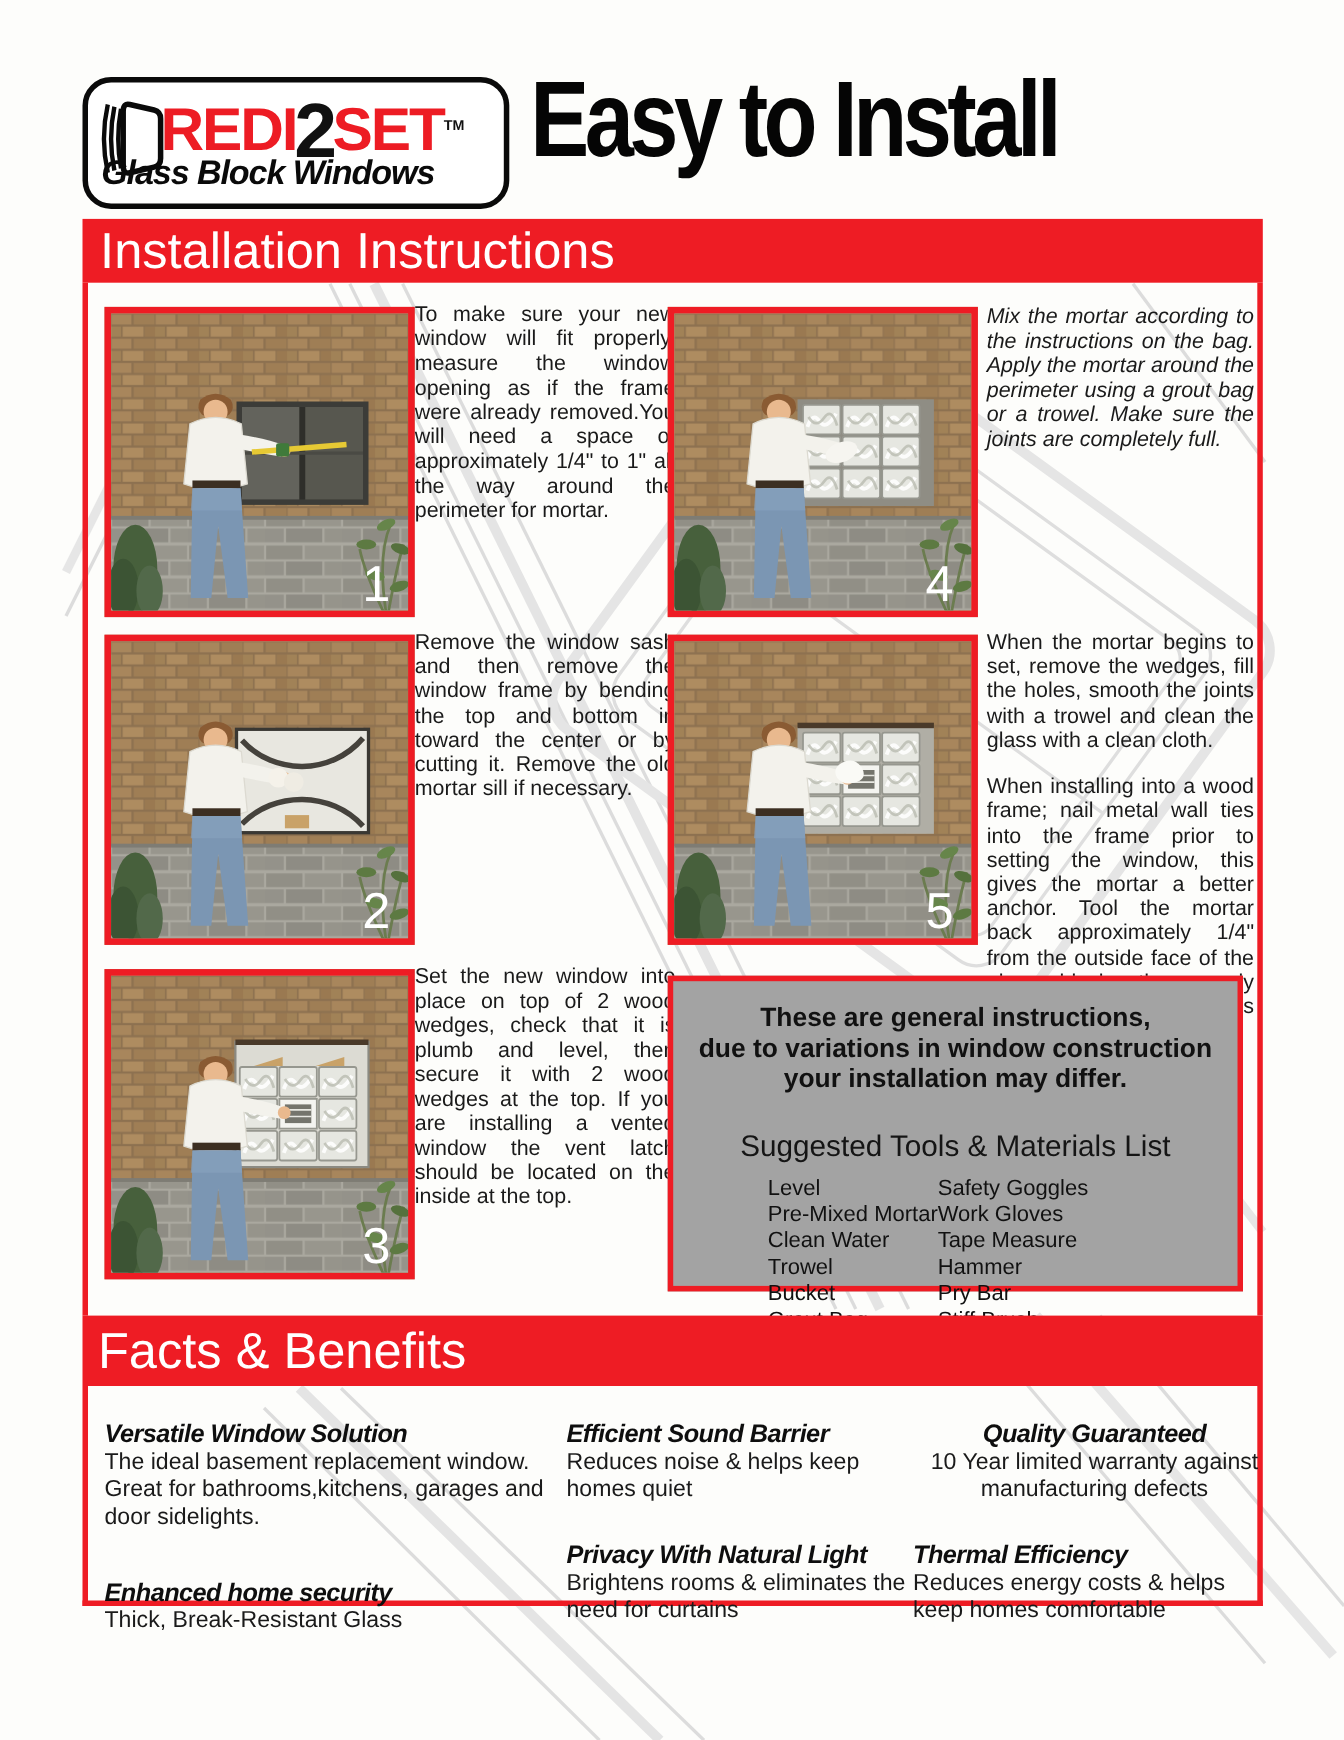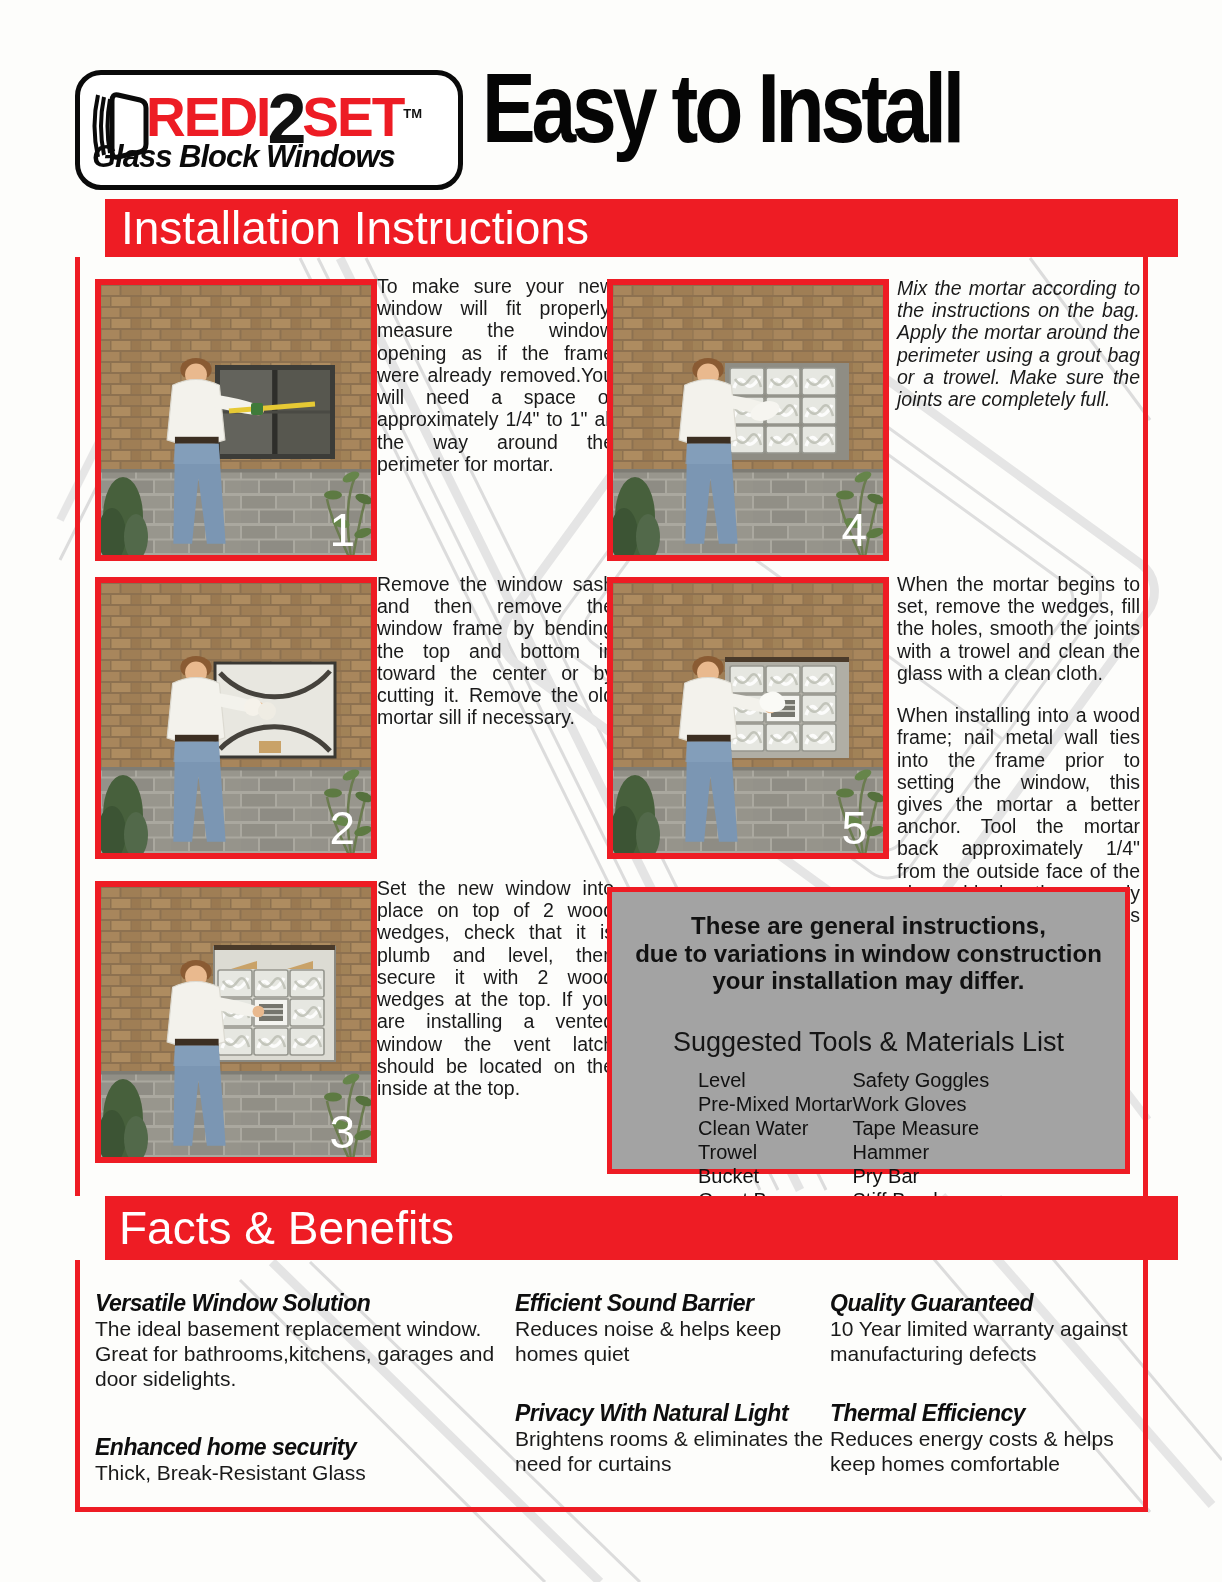--- a/index.html
+++ b/index.html
@@ -26,30 +26,30 @@
     font-size:31px;letter-spacing:-1px;white-space:nowrap;color:#0a0a0a;
   }
   .main-title{
     left:482px;top:52px;font-weight:bold;font-size:98px;letter-spacing:-5px;white-space:nowrap;
     transform:scaleX(0.82);transform-origin:left top;color:#050505;
   }
 
   
   .banner{
     left:75px;width:1073px;background:var(--red);color:#fff;font-size:46px;
-    display:flex;align-items:center;padding-left:16px;box-sizing:border-box;margin-left:30px;
+    display:flex;align-items:center;padding-left:16px;box-sizing:border-box;
   }
   .banner1{top:199px;height:58px;}
   .banner2{top:1196px;height:64px;padding-left:14px;}
   .install-section{
     left:75px;top:257px;width:1073px;height:939px;box-sizing:border-box;
     border-left:5px solid var(--red);border-right:5px solid var(--red);
   }
   .facts-box{
-    left:75px;top:1260px;width:1073px;height:252px;box-sizing:border-box;
+    left:75px;top:1260px;width:1073px;height:200px;box-sizing:border-box;
     border-left:5px solid var(--red);border-right:5px solid var(--red);border-bottom:5px solid var(--red);
   }
 
   
   .photo{position:absolute;width:270px;height:270px;border:6px solid var(--red);background:#b9a27c;}
   .photo svg{display:block;}
   .ph-num{font-family:"Liberation Sans",sans-serif;font-size:46px;fill:#ffffff;}
   .step-text{position:absolute;font-size:19.5px;line-height:1.14;text-align:justify;color:#1a1a1a;}
   .step-text p{margin:0 0 20px 0;}
 
@@ -72,21 +72,21 @@
   .tools-col .tool{white-space:nowrap;}
 
   
   .fact{position:absolute;}
   .fact-title{font-weight:bold;font-style:italic;font-size:23px;letter-spacing:-0.5px;color:#0e0e0e;}
   .fact-body{font-size:21px;line-height:1.18;color:#1a1a1a;}
   .f0{left:15px;top:30px;width:430px;}
   .f1{left:15px;top:174px;width:430px;}
   .f2{left:435px;top:30px;width:320px;}
   .f3{left:435px;top:140px;width:340px;}
-  .f4{left:750px;top:30px;width:330px;}
+  .f4{left:750px;top:30px;width:330px;text-align:center;}
   .f5{left:750px;top:140px;width:330px;}
 
   .hidden-defs{position:absolute;width:0;height:0;overflow:hidden;}
 </style>
 </head>
 <body>
 
 <svg class="hidden-defs" aria-hidden="true">
   <defs>
     <pattern id="pBrick" width="40" height="22" patternUnits="userSpaceOnUse">

